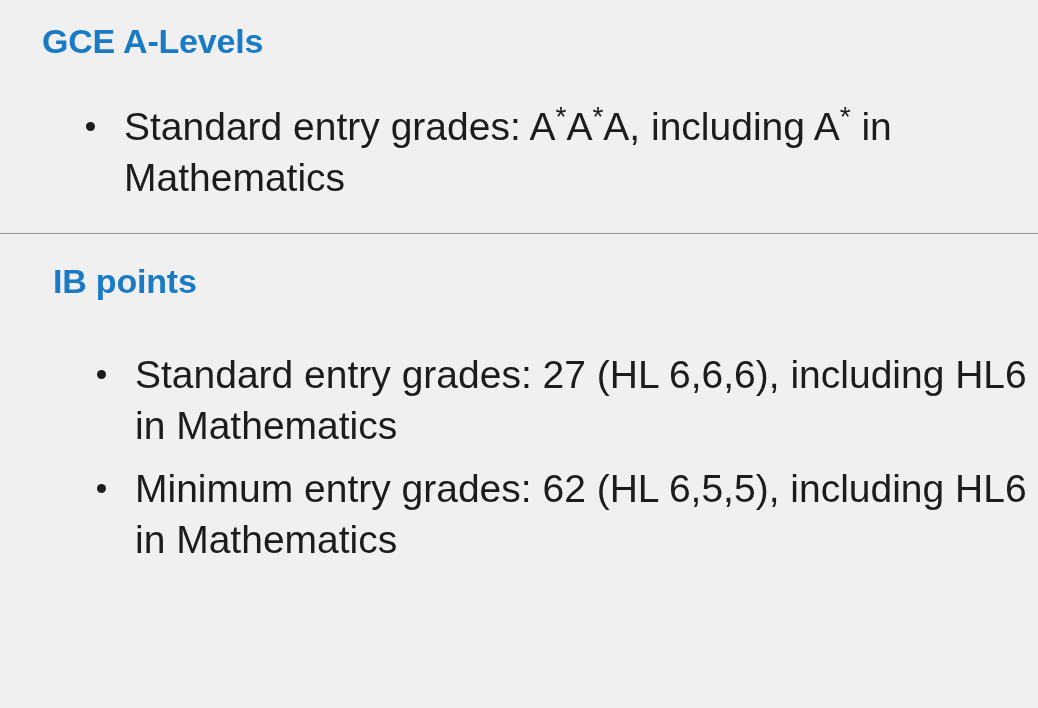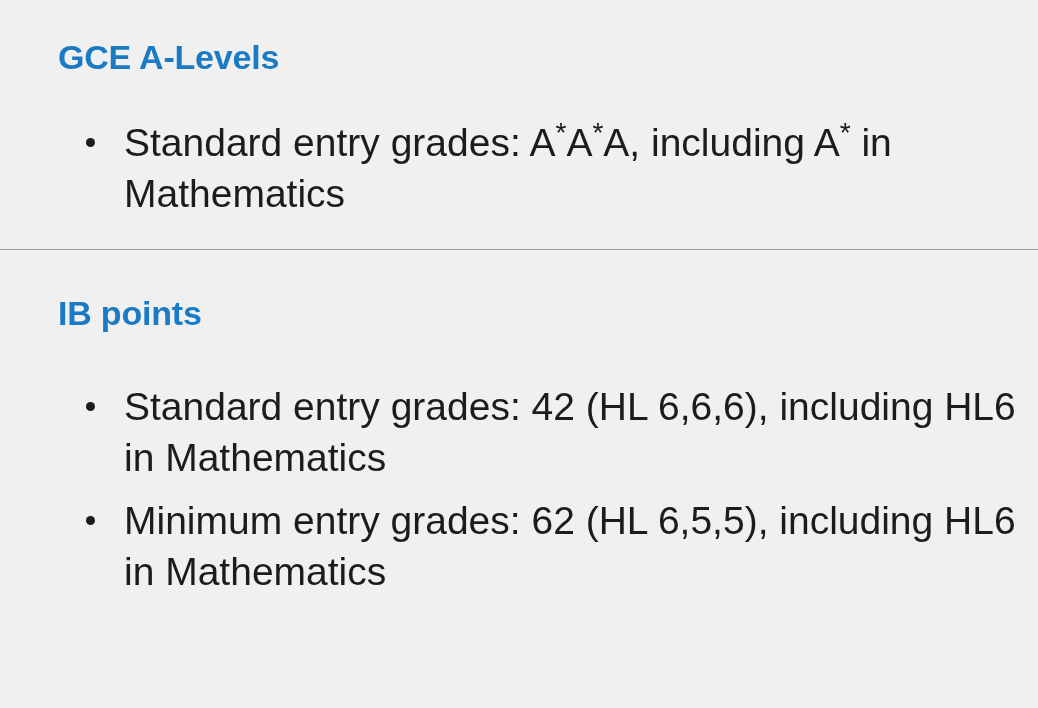--- a/index.html
+++ b/index.html
@@ -22,21 +22,21 @@
     position: relative;
   }
   .section {
     padding: 0 0 0 0;
   }
   .section-heading {
     color: #1a7ac4;
     font-size: 34px;
     font-weight: bold;
     letter-spacing: -0.2px;
-    margin: 16px;
+    margin: 0;
     padding: 0;
   }
   .sec1 .section-heading {
     padding: 22px 0 0 42px;
   }
   .sec2 .section-heading {
     padding: 28px 0 0 42px;
   }
   ul.bullets {
     list-style: none;
@@ -72,20 +72,21 @@
     border: 0;
     border-top: 1px solid #9a9a9a;
     margin: 0;
     width: 100%;
   }
   .sec1 {
     padding-bottom: 18px;
   }
   .sec2 {
     padding-bottom: 0;
+    padding-left: 11px;
   }
   sup.star {
     font-size: 0.72em;
     vertical-align: super;
     line-height: 0;
   }
 </style>
 </head>
 <body>
 
@@ -101,21 +102,21 @@
     </ul>
   </section>
 
   <hr class="divider">
 
   <section class="section sec2">
     <h2 class="section-heading">IB points</h2>
     <ul class="bullets">
       <li>
         <span class="bullet-dot"></span>
-        <span>Standard entry grades: 42 (HL 6,6,6), including HL6 in Mathematics</span>
+        <span>Standard entry grades: 27 (HL 6,6,6), including HL6 in Mathematics</span>
       </li>
       <li>
         <span class="bullet-dot"></span>
         <span>Minimum entry grades: 62 (HL 6,5,5), including HL6 in Mathematics</span>
       </li>
     </ul>
   </section>
 
 </div>
 

